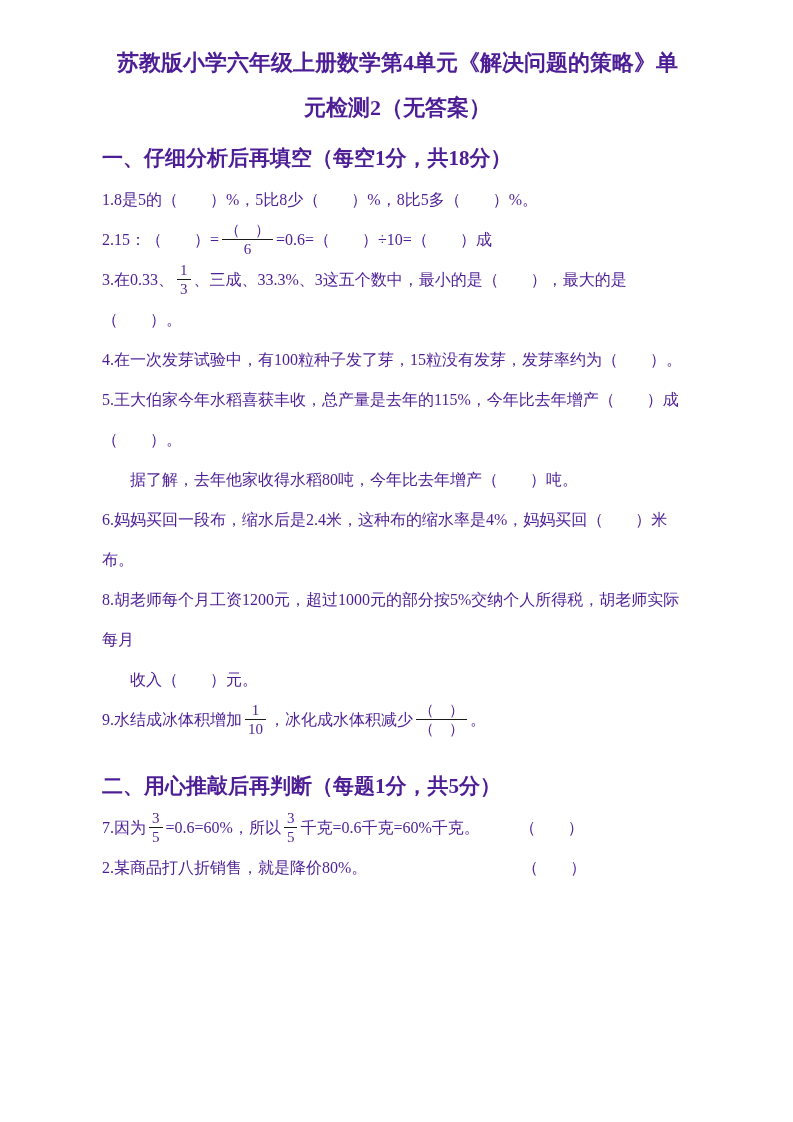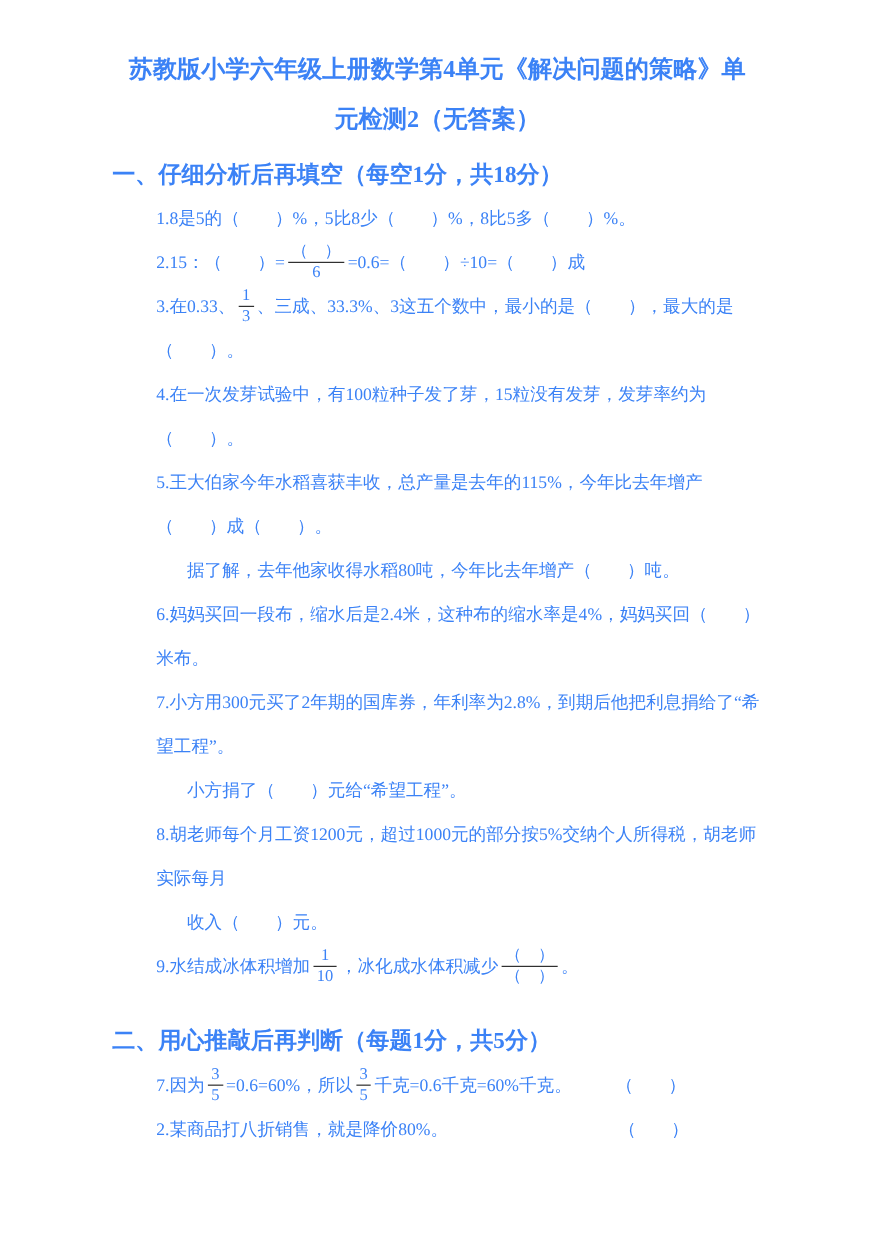--- a/index.html
+++ b/index.html
@@ -2,21 +2,21 @@
 <html><head>
 <meta charset="utf-8">
 <style>
   * { margin: 0; padding: 0; box-sizing: border-box; }
   html, body { background: #ffffff; }
   .page {
     position: relative;
     width: 793px;
     height: 1122px;
     background: #ffffff;
-    color: #3b82f6;
+    color: #4c1d95;
     font-family: "Liberation Serif", "DejaVu Serif", serif;
     padding: 40px 100px 0 102px;
     overflow: hidden;
   }
   .title {
     font-size: 22px;
     font-weight: bold;
     text-align: center;
     line-height: 45px;
     margin-bottom: 12px;
@@ -25,21 +25,20 @@
   .sec-heading {
     font-size: 21px;
     font-weight: bold;
     line-height: 32px;
     margin: 8px 0 6px 0;
   }
   .sec-heading.second { margin-top: 30px; }
   .q {
     font-size: 16px;
     line-height: 40px;
-    margin-left: 40px;
   }
   .q .cont { padding-left: 28px; }
   .q .cont.noindent { padding-left: 2px; }
   .frac {
     display: inline-block;
     vertical-align: middle;
     text-align: center;
     font-size: 15px;
     line-height: 1.2;
     margin: 0 3px;
@@ -71,24 +70,20 @@
 
   <div class="q">4.在一次发芽试验中，有100粒种子发了芽，15粒没有发芽，发芽率约为（　　）。</div>
 
   <div class="q">
     <div>5.王大伯家今年水稻喜获丰收，总产量是去年的115%，今年比去年增产（　　）成（　　）。</div>
     <div class="cont">据了解，去年他家收得水稻80吨，今年比去年增产（　　）吨。</div>
   </div>
 
   <div class="q">6.妈妈买回一段布，缩水后是2.4米，这种布的缩水率是4%，妈妈买回（　　）米布。</div>
 
-  <div class="q">
-    <div>7.小方用300元买了2年期的国库券，年利率为2.8%，到期后他把利息捐给了“希望工程”。</div>
-    <div class="cont">小方捐了（　　）元给“希望工程”。</div>
-  </div>
 
   <div class="q">
     <div>8.胡老师每个月工资1200元，超过1000元的部分按5%交纳个人所得税，胡老师实际每月</div>
     <div class="cont">收入（　　）元。</div>
   </div>
 
   <div class="q"><span>9.水结成冰体积增加</span><span class="frac"><span class="fnum">1</span><span class="fden">10</span></span><span>，冰化成水体积减少</span><span class="frac"><span class="fnum">（　）</span><span class="fden">（　）</span></span><span>。</span></div>
 
 
   <div class="sec-heading second">二、用心推敲后再判断（每题1分，共5分）</div>

